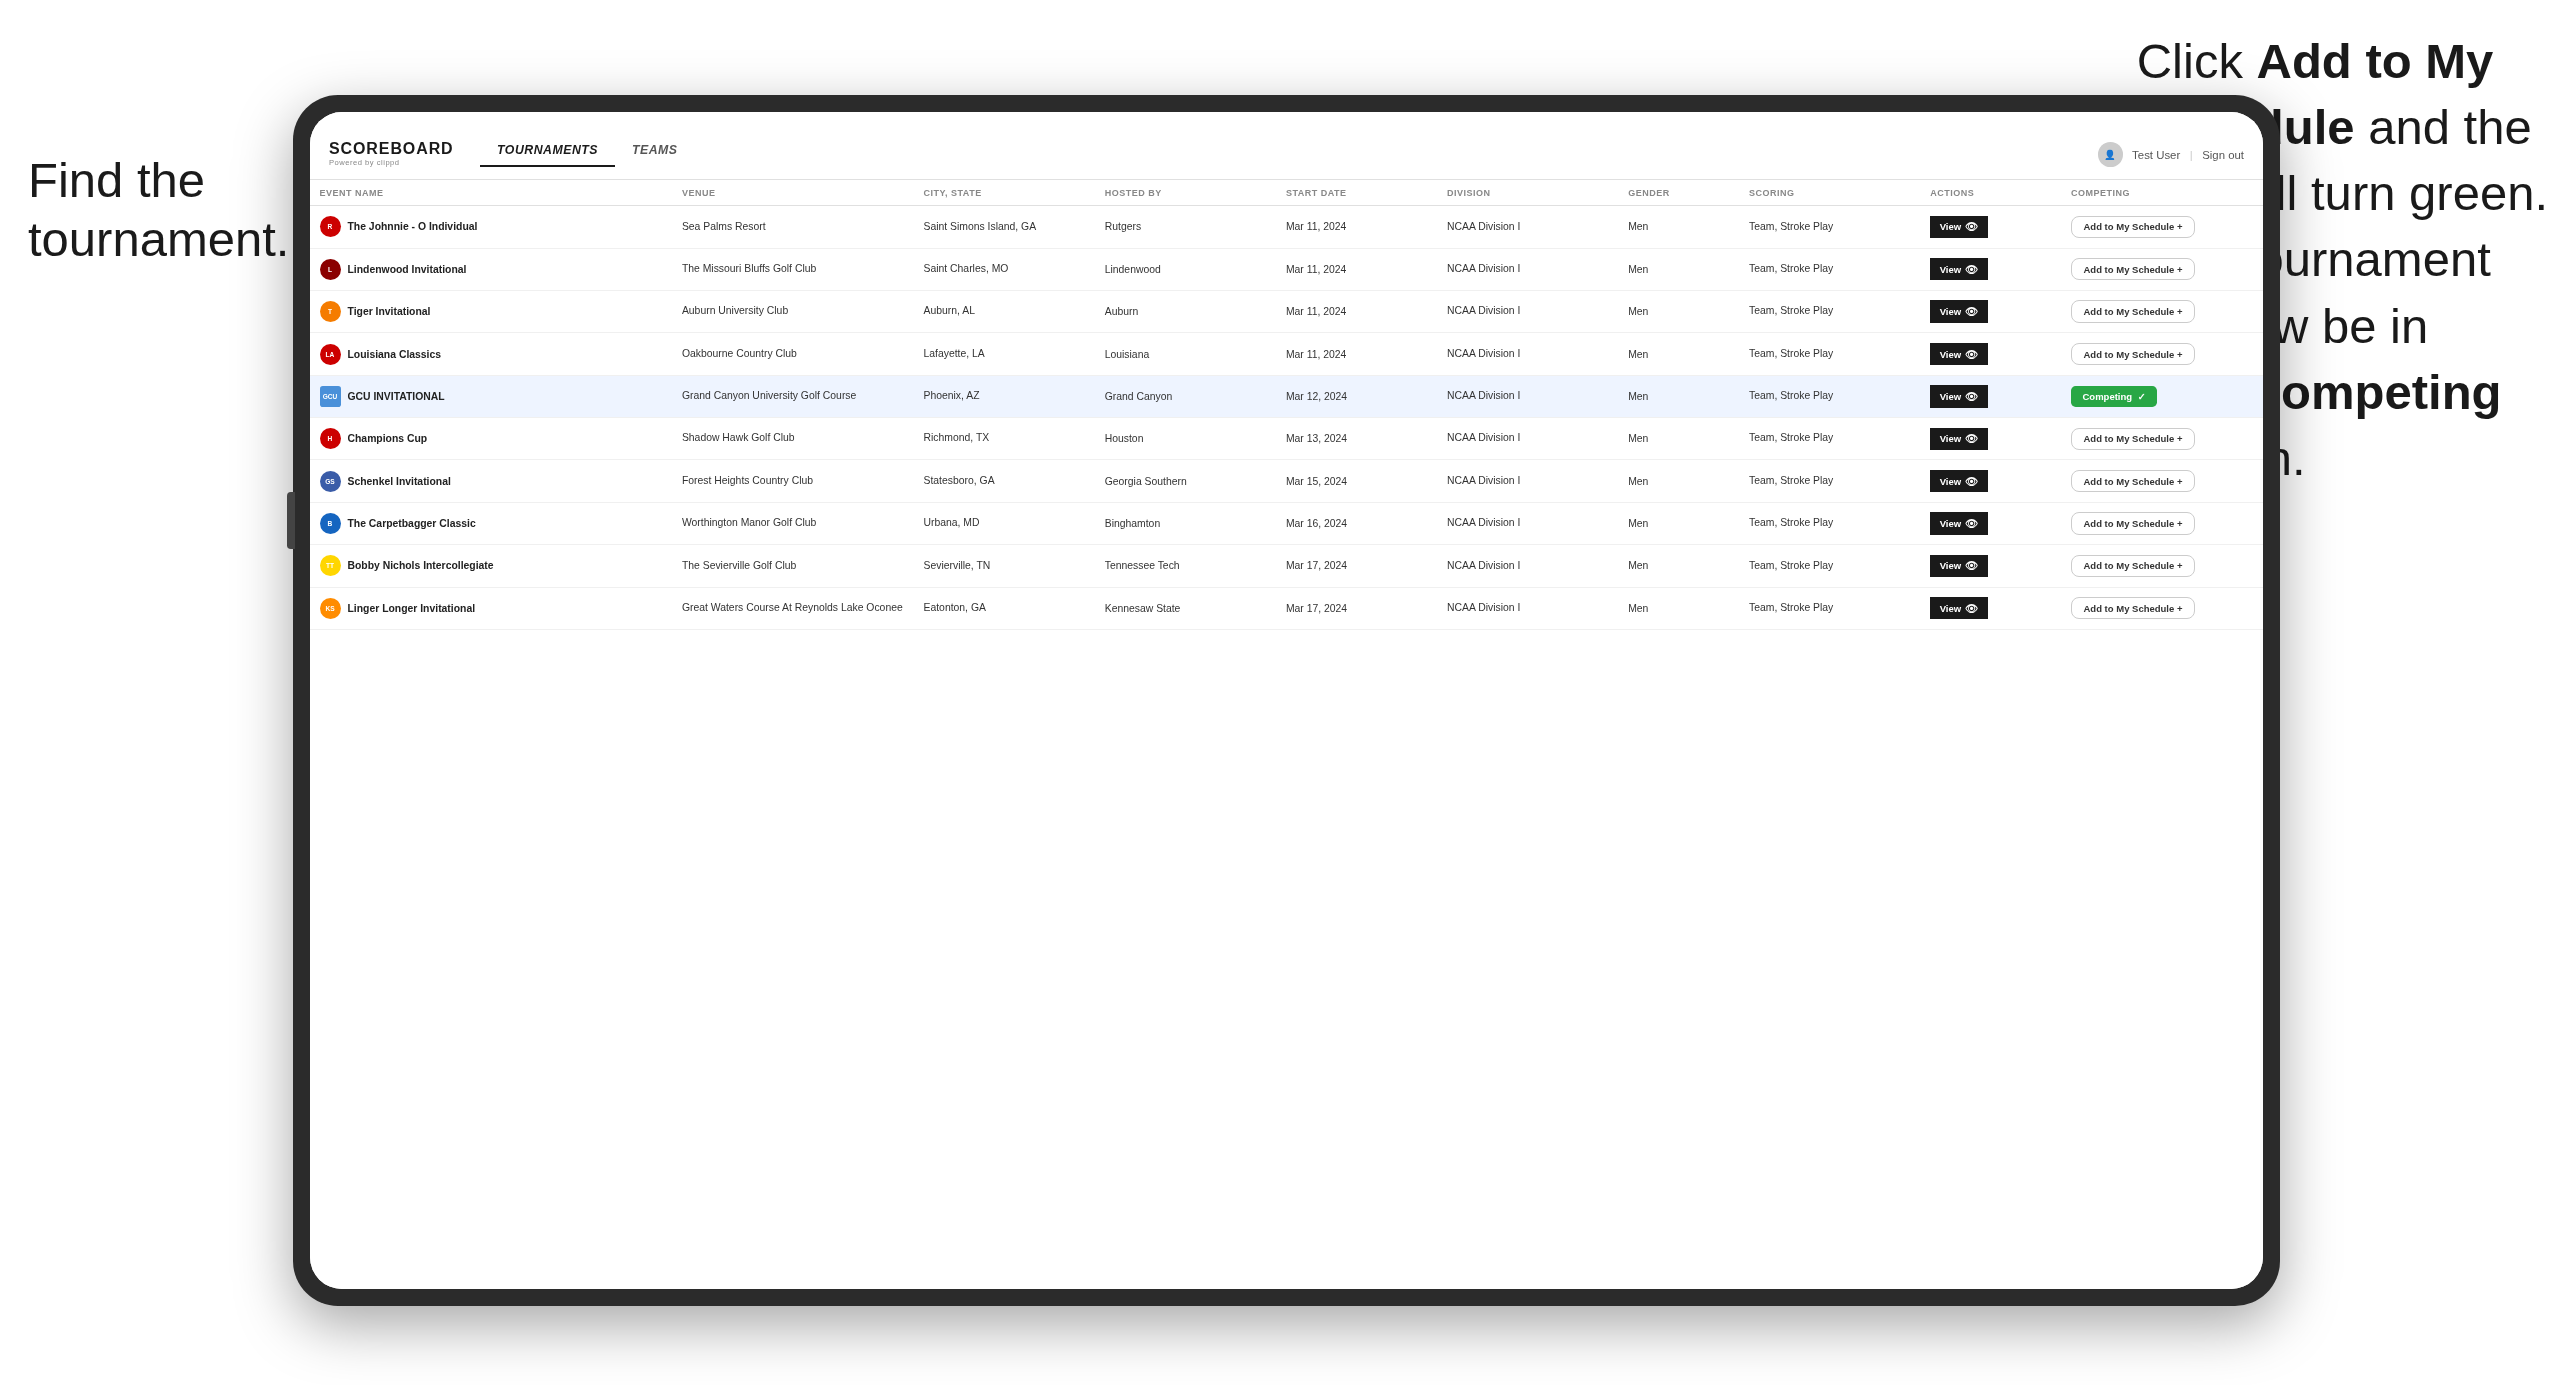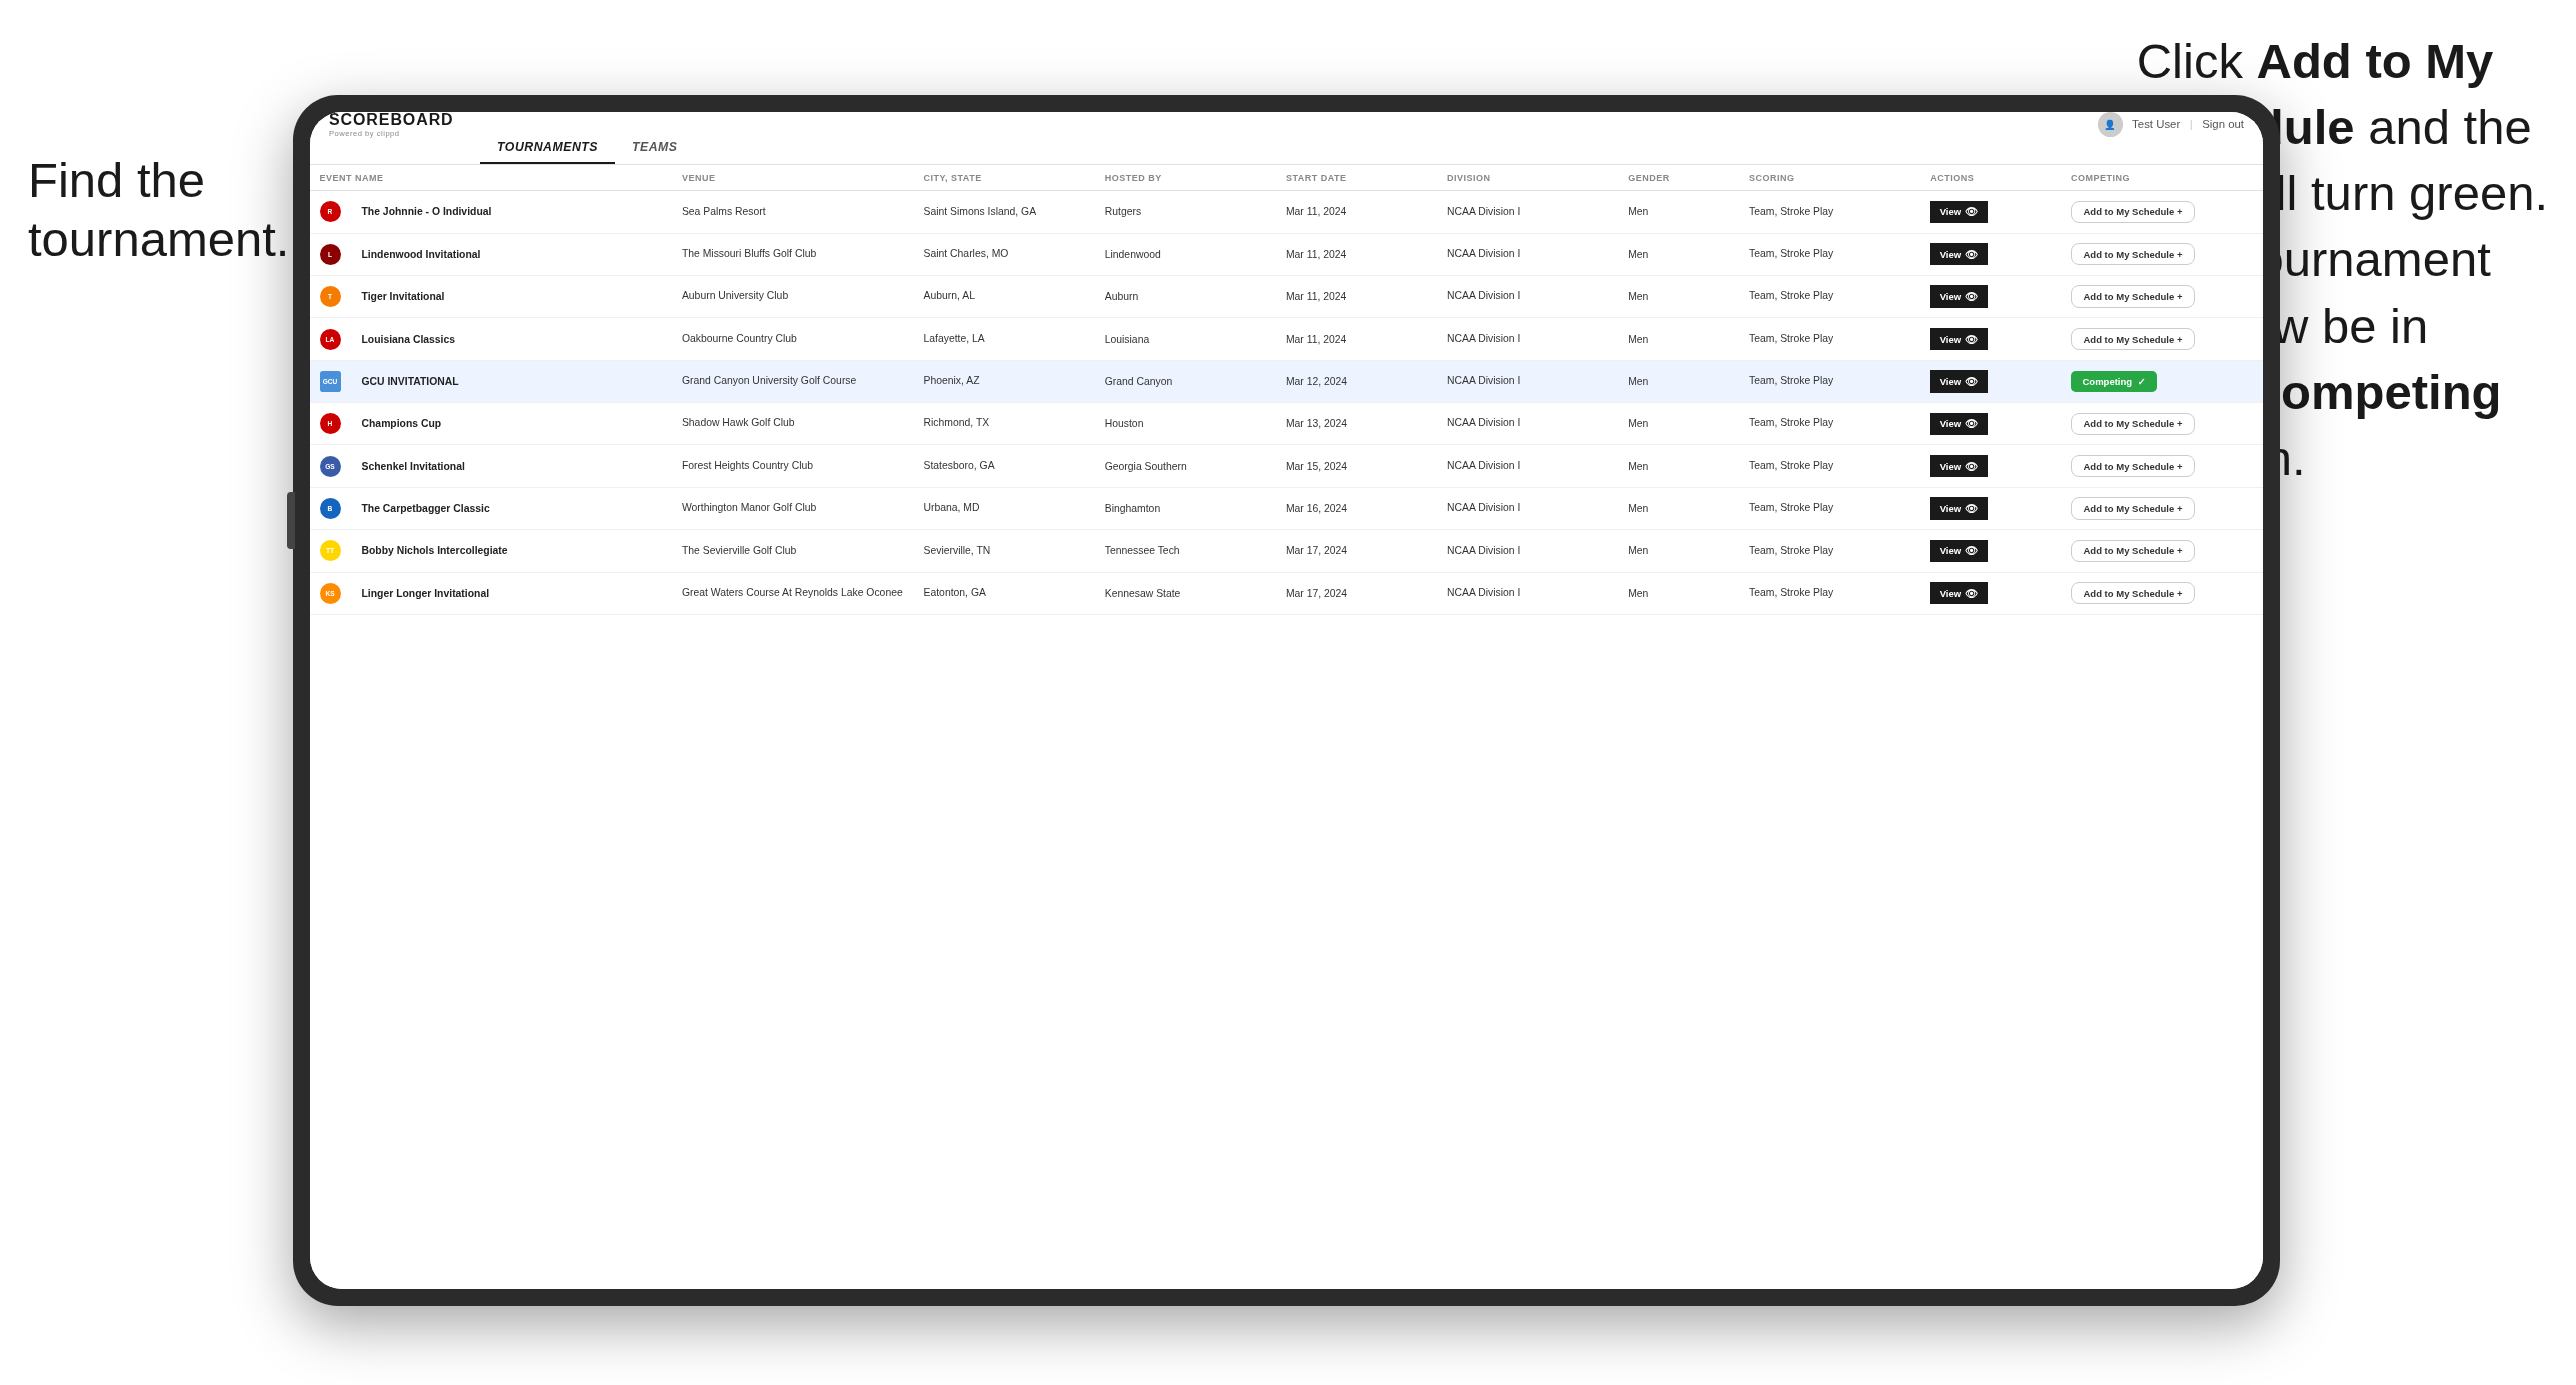--- a/index.html
+++ b/index.html
@@ -70,24 +70,24 @@
       top: 397px;
       width: 7.6px;
       height: 57px;
       background: #444;
       border-radius: 3.8px 0 0 3.8px;
     }
 
     
     .app-header {
       background: #ffffff;
-      height: 53px;
-      display: flex;
-      align-items: flex-start;
-      padding: 0 19px;
+      height: 68px;
+      display: flex;
+      align-items: flex-end;
+      padding: 12px 19px;
       border-bottom: 0.9px solid #e0e0e0;
       position: relative;
     }
 
     .scoreboard-logo {
       display: flex;
       flex-direction: column;
       margin-right: 26.5px;
     }
     .logo-title {
@@ -193,21 +193,21 @@
     tbody td {
       padding: 9.5px 9.5px;
       font-size: 10.4px;
       color: #333;
       vertical-align: middle;
     }
 
     .event-name-cell {
       display: flex;
       align-items: center;
-      gap: 21px;
+      gap: 7px;
     }
 
     .event-name-text {
       font-size: 10.4px;
       font-weight: 600;
       color: #222;
     }
 
     .view-btn {
       background: #1a1a1a;

